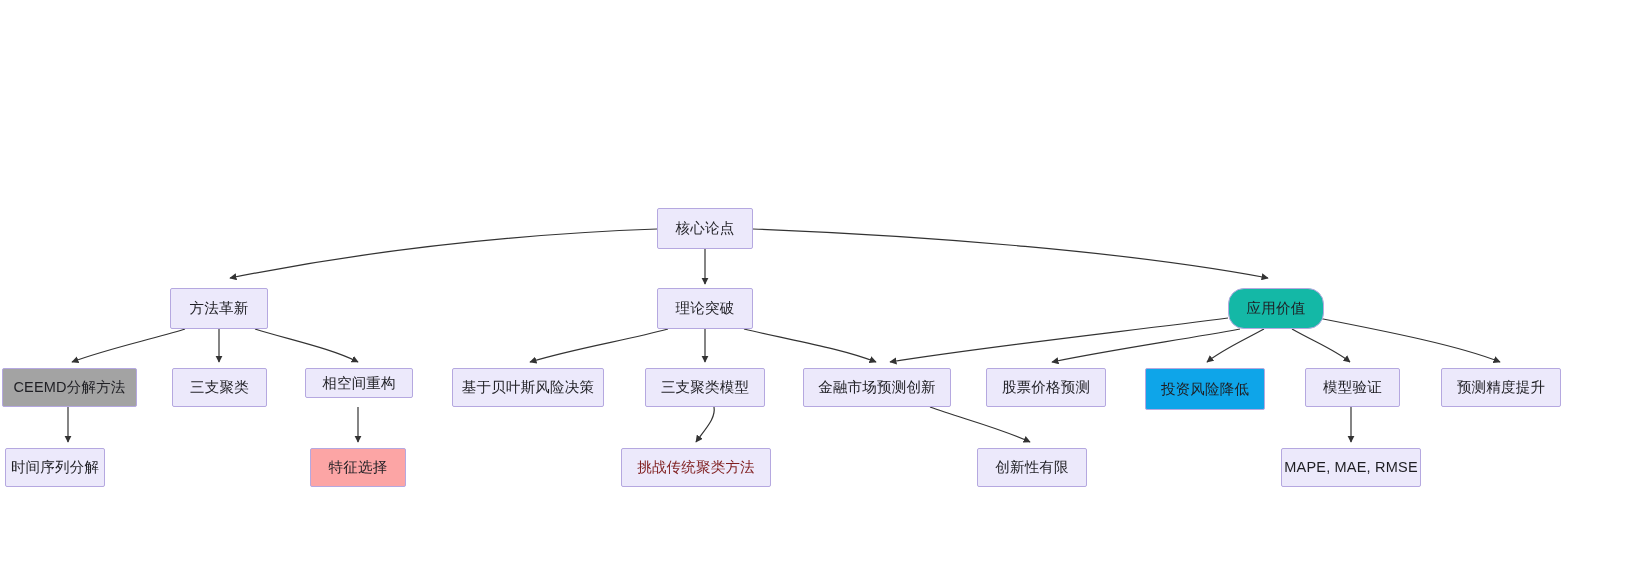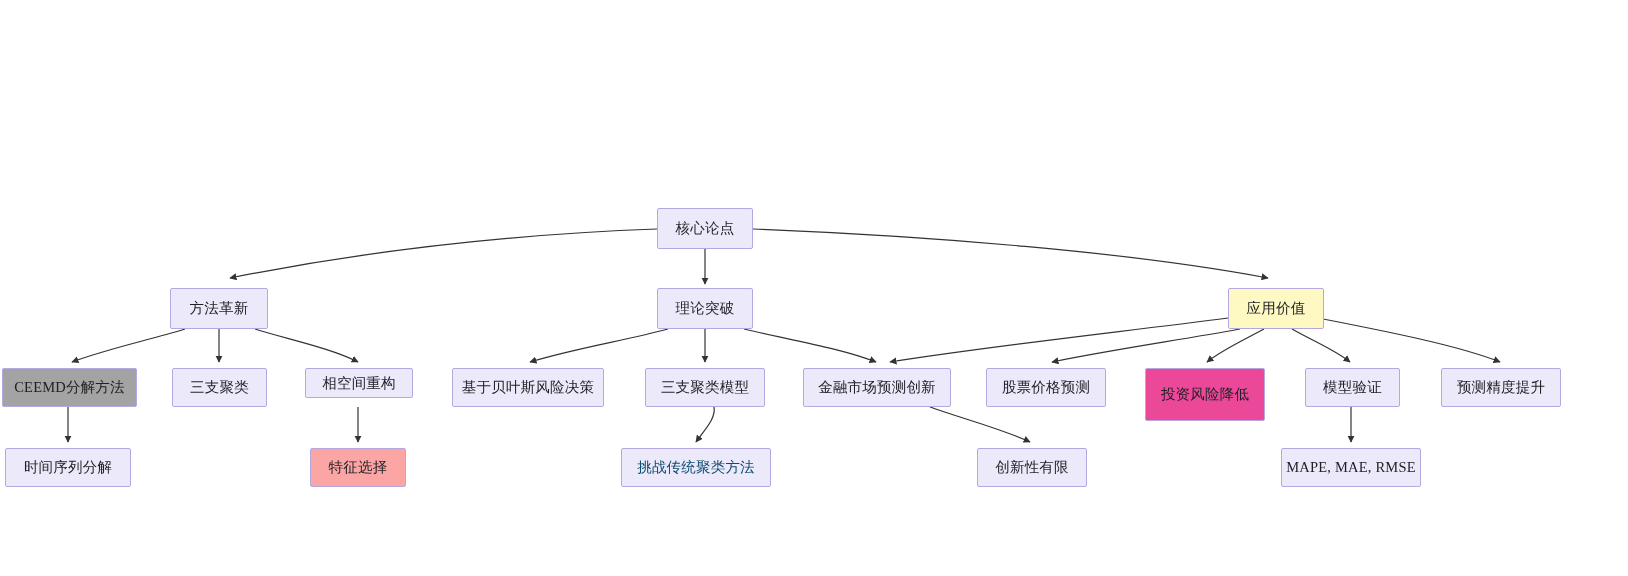--- a/index.html
+++ b/index.html
@@ -39,21 +39,20 @@
     color: #1f1f24;
     font-size: 14.5px;
     line-height: 1;
     letter-spacing: 0.2px;
     white-space: nowrap;
     font-family: "Liberation Sans", "DejaVu Sans", sans-serif;
   }
   .node-label {
     display: block;
     text-align: left;
-    font-family: Liberation Serif, serif;
   }
 </style>
 </head>
 <body>
 
 <div id="diagram-root">
 
   <svg id="edge-layer" viewBox="0 0 1628 576" width="1628" height="576" xmlns="http://www.w3.org/2000/svg">
     <defs>
       <marker id="arrow" viewBox="0 0 10 10" refX="9" refY="5" markerWidth="6" markerHeight="6" orient="auto-start-reverse">
@@ -86,21 +85,21 @@
   <div id="node-group">
       <div class="node" style="left: 657px; top: 208px; width: 96px; height: 41px; background: rgb(236, 233, 251); border-color: rgb(181, 168, 224); color: rgb(31, 31, 36);">
         <span class="node-label">核心论点</span>
       </div>
       <div class="node" style="left: 170px; top: 288px; width: 98px; height: 41px; background: rgb(236, 233, 251); border-color: rgb(181, 168, 224); color: rgb(31, 31, 36);">
         <span class="node-label">方法革新</span>
       </div>
       <div class="node" style="left: 657px; top: 288px; width: 96px; height: 41px; background: rgb(236, 233, 251); border-color: rgb(181, 168, 224); color: rgb(31, 31, 36);">
         <span class="node-label">理论突破</span>
       </div>
-      <div class="node" style="left: 1228px; top: 288px; width: 96px; height: 41px; background: #fef9c3; border-color: rgb(181, 168, 224); color: rgb(31, 31, 36);">
+      <div class="node" style="left: 1228px; top: 288px; width: 96px; height: 41px; background: #14b8a6; border-color: rgb(181, 168, 224); color: rgb(31, 31, 36); border-radius: 16px;">
         <span class="node-label">应用价值</span>
       </div>
       <div class="node" style="left: 2px; top: 368px; width: 135px; height: 39px; background: #a3a3a3; border-color: rgb(181, 168, 224); color: rgb(31, 31, 36);">
         <span class="node-label">CEEMD分解方法</span>
       </div>
       <div class="node" style="left: 172px; top: 368px; width: 95px; height: 39px; background: rgb(236, 233, 251); border-color: rgb(181, 168, 224); color: rgb(31, 31, 36);">
         <span class="node-label">三支聚类</span>
       </div>
       <div class="node" style="left: 305px; top: 368px; width: 108px; height: 30px; background: rgb(236, 233, 251); border-color: rgb(181, 168, 224); color: rgb(31, 31, 36);">
         <span class="node-label">相空间重构</span>
@@ -110,36 +109,36 @@
       </div>
       <div class="node" style="left: 645px; top: 368px; width: 120px; height: 39px; background: rgb(236, 233, 251); border-color: rgb(181, 168, 224); color: rgb(31, 31, 36);">
         <span class="node-label">三支聚类模型</span>
       </div>
       <div class="node" style="left: 803px; top: 368px; width: 148px; height: 39px; background: rgb(236, 233, 251); border-color: rgb(181, 168, 224); color: rgb(31, 31, 36);">
         <span class="node-label">金融市场预测创新</span>
       </div>
       <div class="node" style="left: 986px; top: 368px; width: 120px; height: 39px; background: rgb(236, 233, 251); border-color: rgb(181, 168, 224); color: rgb(31, 31, 36);">
         <span class="node-label">股票价格预测</span>
       </div>
-      <div class="node" style="left: 1145px; top: 368px; width: 120px; height: 53px; background: #ec4899; border-color: rgb(181, 168, 224); color: rgb(31, 31, 36);">
+      <div class="node" style="left: 1145px; top: 368px; width: 120px; height: 42px; background: #0ea5e9; border-color: rgb(181, 168, 224); color: rgb(31, 31, 36);">
         <span class="node-label">投资风险降低</span>
       </div>
       <div class="node" style="left: 1305px; top: 368px; width: 95px; height: 39px; background: rgb(236, 233, 251); border-color: rgb(181, 168, 224); color: rgb(31, 31, 36);">
         <span class="node-label">模型验证</span>
       </div>
       <div class="node" style="left: 1441px; top: 368px; width: 120px; height: 39px; background: rgb(236, 233, 251); border-color: rgb(181, 168, 224); color: rgb(31, 31, 36);">
         <span class="node-label">预测精度提升</span>
       </div>
-      <div class="node" style="left: 5px; top: 448px; width: 126px; height: 39px; background: rgb(236, 233, 251); border-color: rgb(181, 168, 224); color: rgb(31, 31, 36);">
+      <div class="node" style="left: 5px; top: 448px; width: 100px; height: 39px; background: rgb(236, 233, 251); border-color: rgb(181, 168, 224); color: rgb(31, 31, 36);">
         <span class="node-label">时间序列分解</span>
       </div>
       <div class="node" style="left: 310px; top: 448px; width: 96px; height: 39px; background: #fca5a5; border-color: rgb(181, 168, 224); color: rgb(31, 31, 36);">
         <span class="node-label">特征选择</span>
       </div>
-      <div class="node" style="left: 621px; top: 448px; width: 150px; height: 39px; background: rgb(236, 233, 251); border-color: rgb(181, 168, 224); color: #0c4a6e;">
+      <div class="node" style="left: 621px; top: 448px; width: 150px; height: 39px; background: rgb(236, 233, 251); border-color: rgb(181, 168, 224); color: #7f1d1d;">
         <span class="node-label">挑战传统聚类方法</span>
       </div>
       <div class="node" style="left: 977px; top: 448px; width: 110px; height: 39px; background: rgb(236, 233, 251); border-color: rgb(181, 168, 224); color: rgb(31, 31, 36);">
         <span class="node-label">创新性有限</span>
       </div>
       <div class="node" style="left: 1281px; top: 448px; width: 140px; height: 39px; background: rgb(236, 233, 251); border-color: rgb(181, 168, 224); color: rgb(31, 31, 36);">
         <span class="node-label">MAPE, MAE, RMSE</span>
       </div>
     </div>
 

